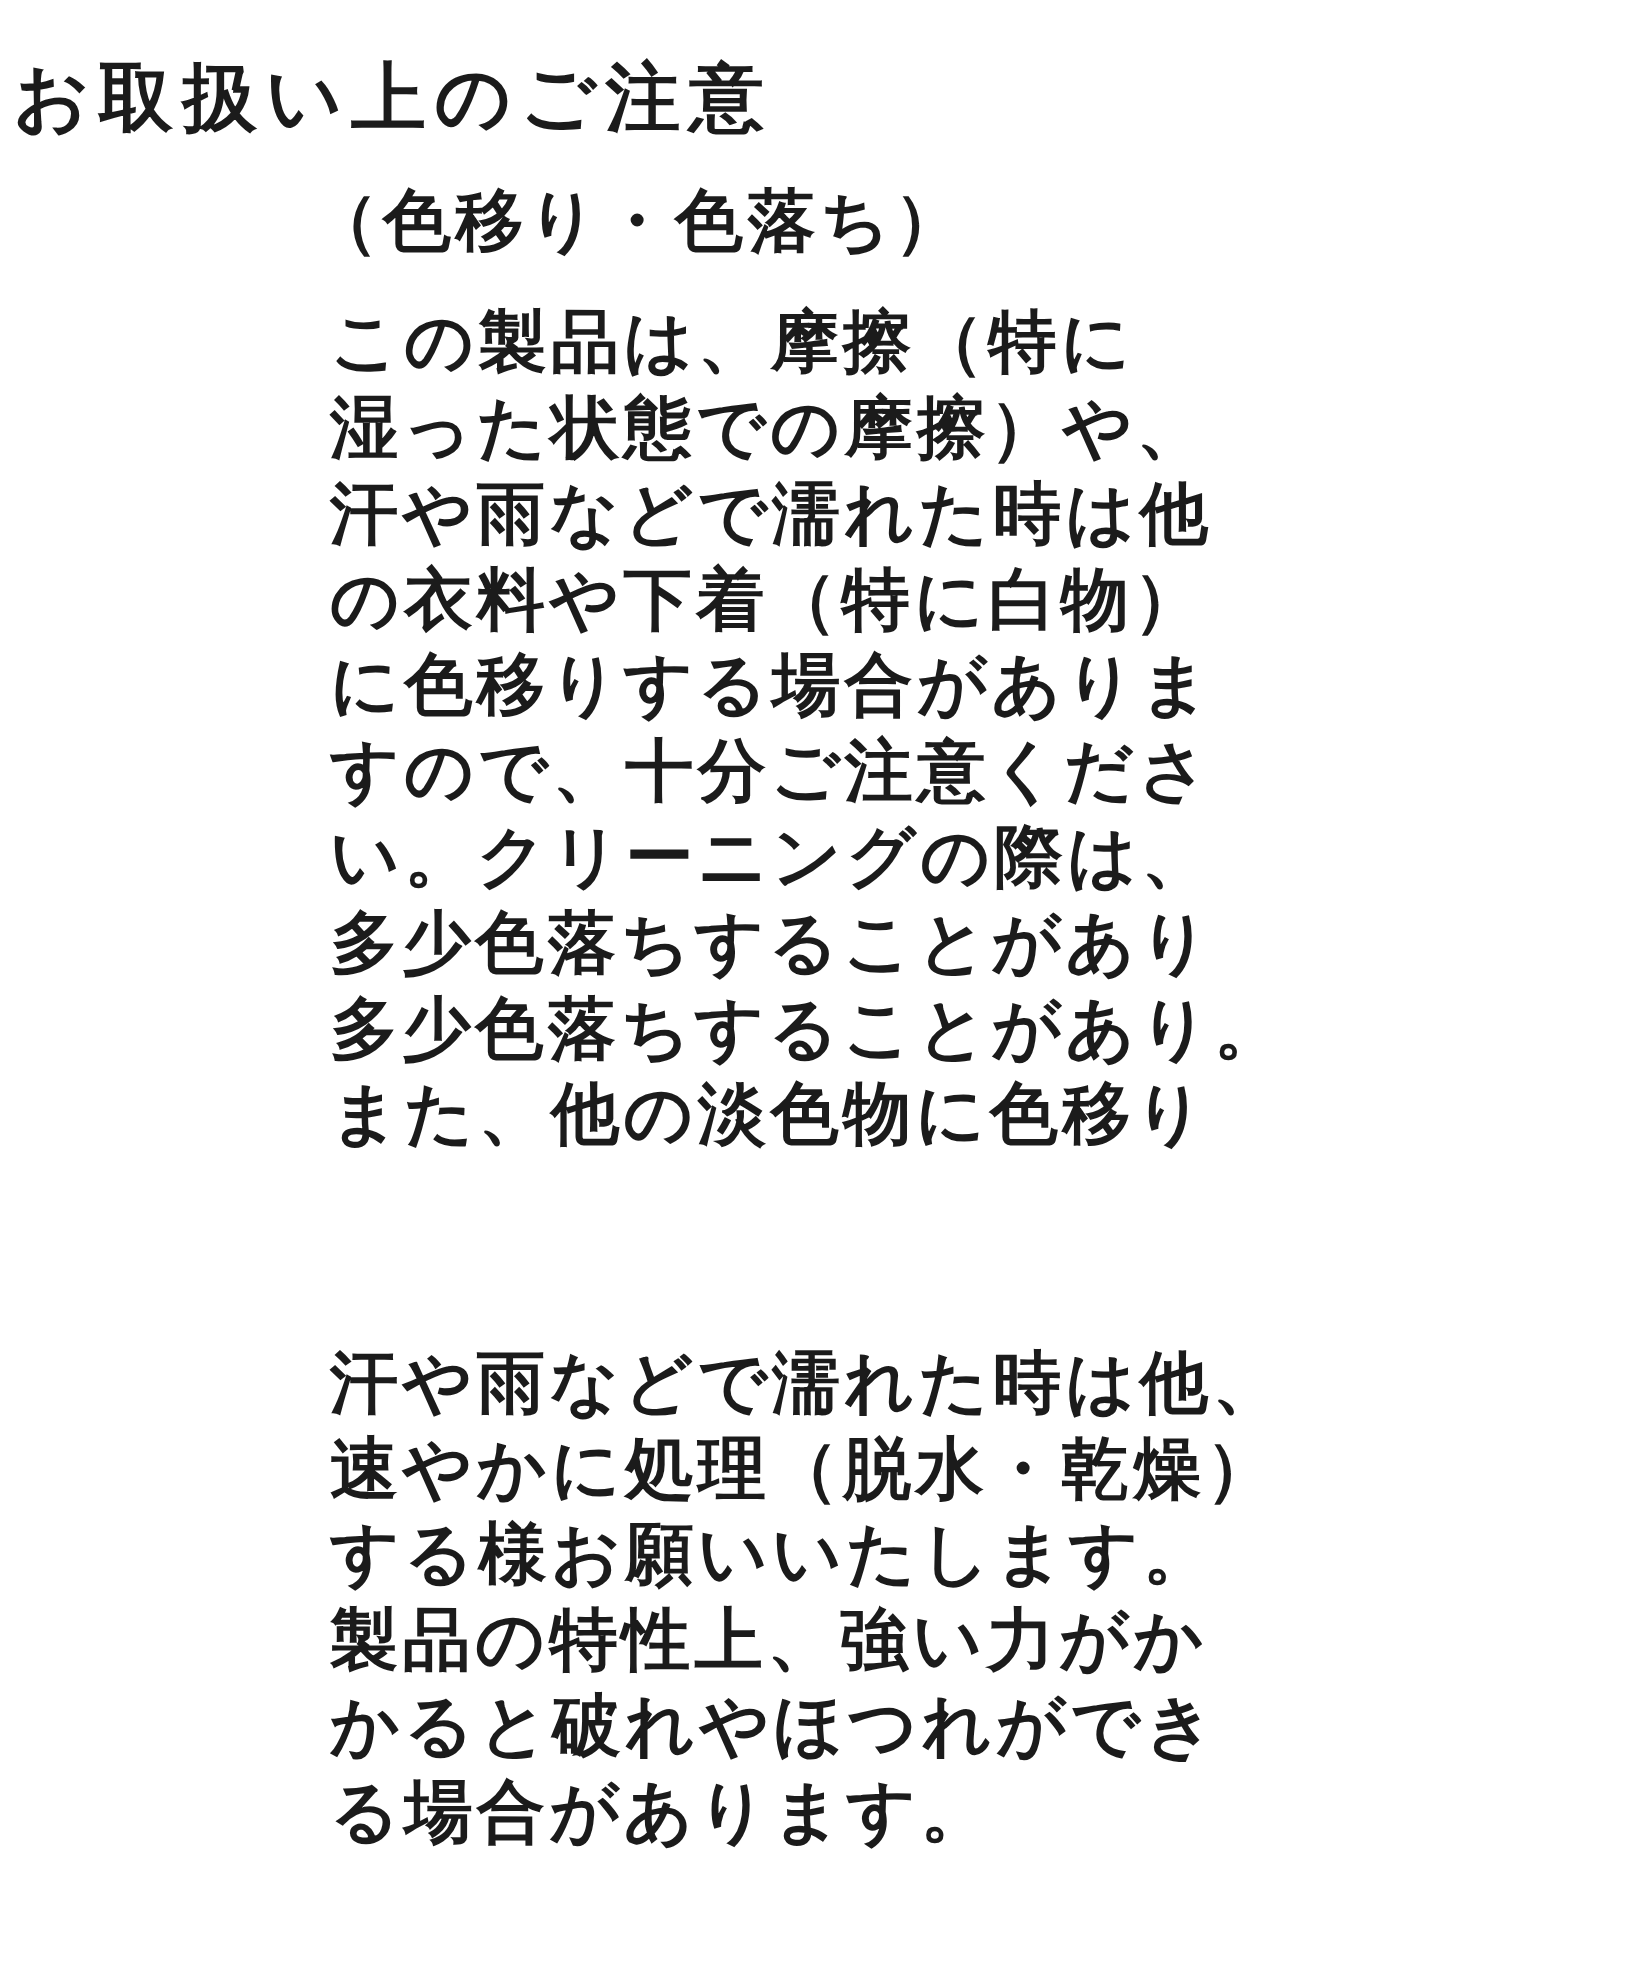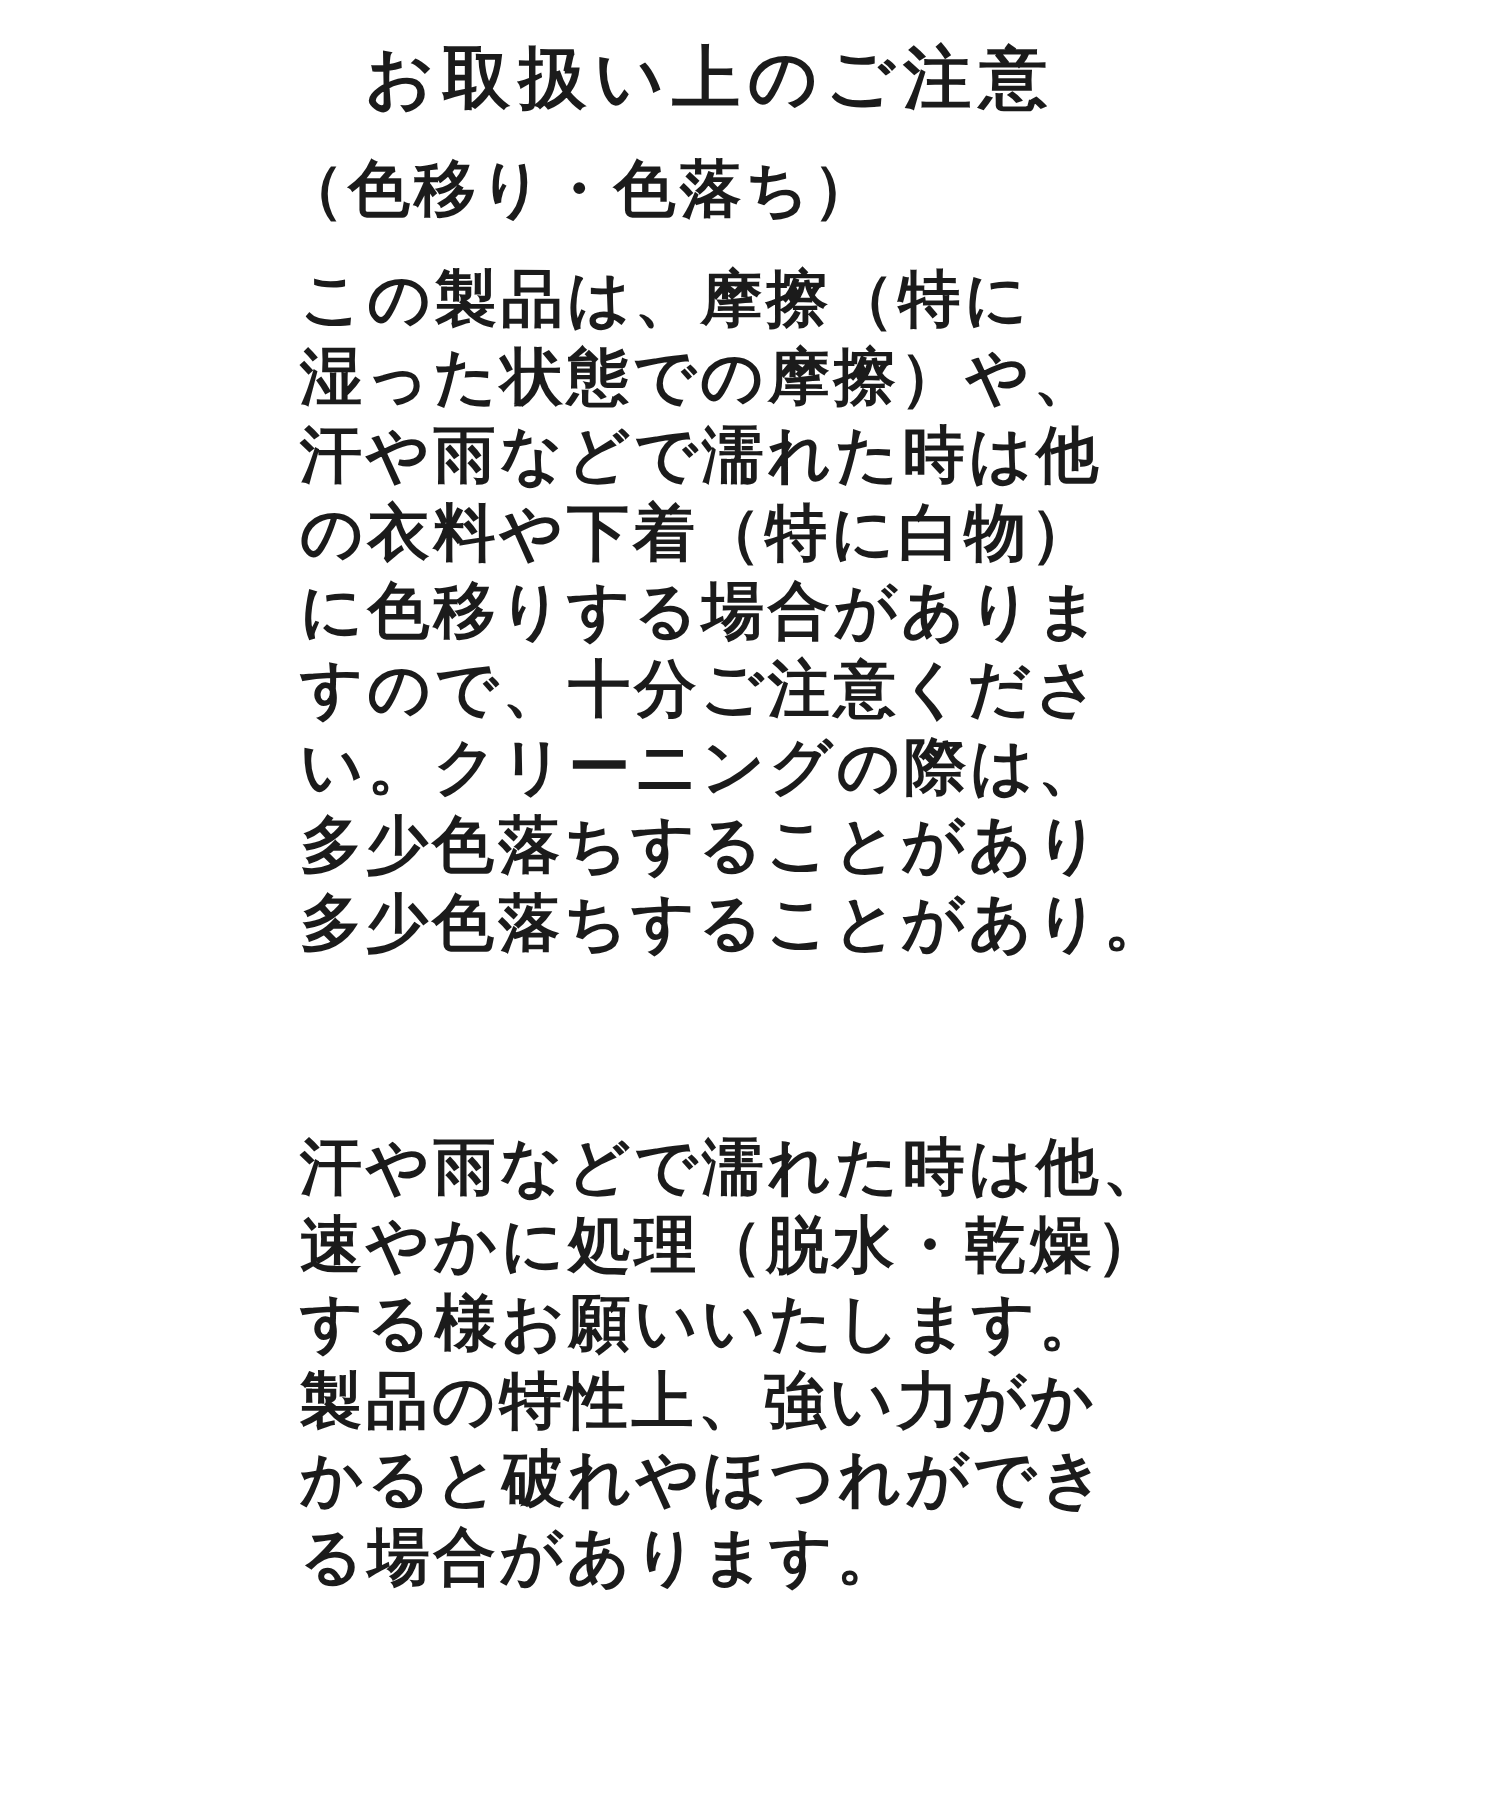--- a/index.html
+++ b/index.html
@@ -15,23 +15,22 @@
     overflow: hidden;
   }
   .page {
     width: 1500px;
     height: 1800px;
     box-sizing: border-box;
     padding-top: 38px;
     background: #ffffff;
   }
   .notice-title {
-    margin: 0;
+    margin: 12px;
     padding: 0 80px 0 0;
-    text-align: center;
     font-size: 68px;
     line-height: 80px;
     font-weight: 600;
     letter-spacing: 8px;
     color: #1b1b1b;
     white-space: nowrap;
   }
   .notice-body {
     margin-top: 32px;
     margin-left: 300px;
@@ -68,20 +67,21 @@
     <div>
       <div class="text-line">この製品は、摩擦（特に</div>
       <div class="text-line">湿った状態での摩擦）や、</div>
       <div class="text-line">汗や雨などで濡れた時は他</div>
       <div class="text-line">の衣料や下着（特に白物）</div>
       <div class="text-line">に色移りする場合がありま</div>
       <div class="text-line">すので、十分ご注意くださ</div>
       <div class="text-line">い。クリーニングの際は、</div>
       <div class="text-line">多少色落ちすることがあり</div>
       <div class="text-line">多少色落ちすることがあり。</div>
+      <div class="text-line">また、他の淡色物に色移り</div>
     </div>
 
     <div class="paragraph-gap"></div>
 
     <div>
       <div class="text-line">汗や雨などで濡れた時は他、</div>
       <div class="text-line">速やかに処理（脱水・乾燥）</div>
       <div class="text-line">する様お願いいたします。</div>
       <div class="text-line">製品の特性上、強い力がか</div>
       <div class="text-line">かると破れやほつれができ</div>

